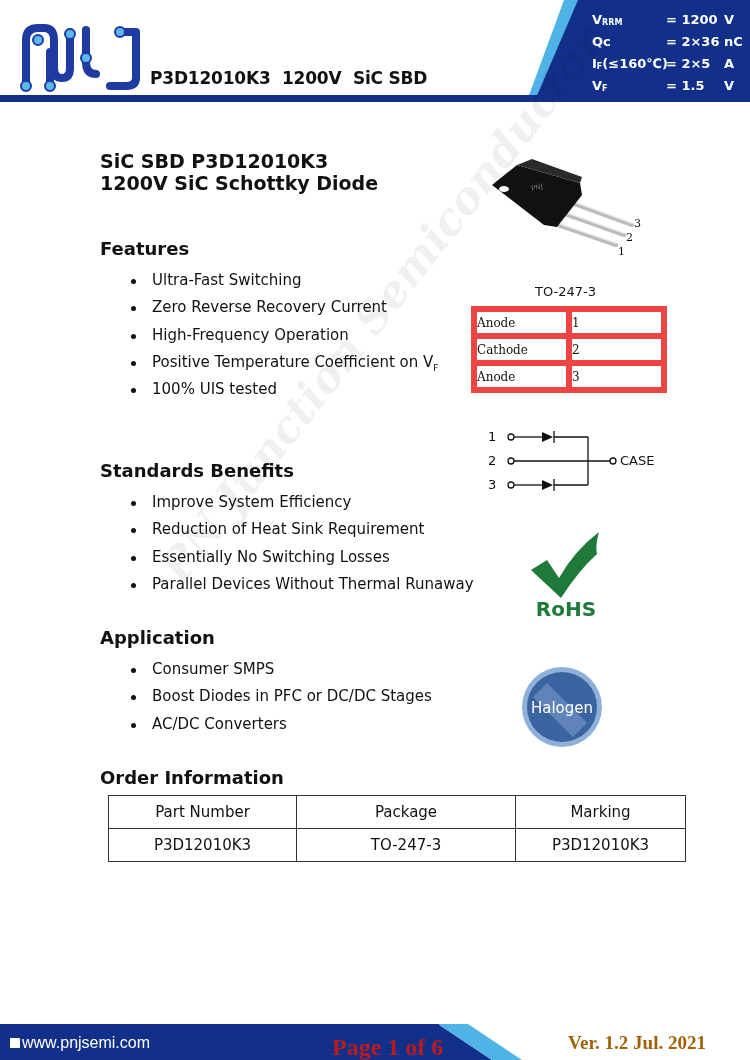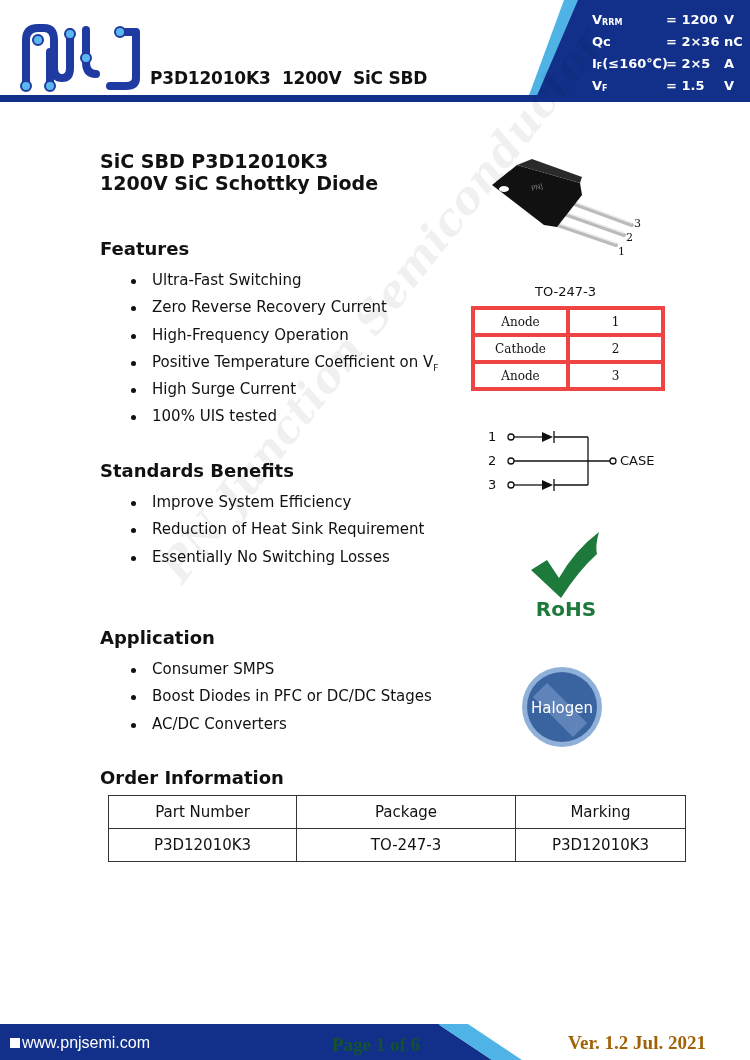--- a/index.html
+++ b/index.html
@@ -29,38 +29,38 @@
   .section-h { position: absolute; left: 100px; font-weight: bold; font-size: 18px; }
   ul.bullets { position: absolute; left: 152px; list-style: none; }
   ul.bullets li { position: relative; height: 27.3px; line-height: 27px; font-size: 15px; white-space: nowrap; color: #111; }
   ul.bullets li::before { content: ""; position: absolute; left: -21px; top: 12px; width: 5px; height: 5px; border-radius: 50%; background: #111; }
   ul.bullets li sub { font-size: 9px; }
 
   
   .pkg { position: absolute; left: 482px; top: 155px; width: 175px; height: 105px; }
   .pkg-label { position: absolute; left: 535px; top: 284px; font-size: 13px; }
   table.pin { position: absolute; left: 471px; top: 306px; border-collapse: collapse; font-family: "DejaVu Serif", serif; font-size: 12px; }
-  table.pin td { border: 4px solid #ef4444; height: 27px; text-align: center; }
+  table.pin td { border: 6px solid #ef4444; height: 27px; }
   table.pin td.c1 { width: 95px; }
   table.pin td.c2 { width: 95px; }
 
   .circuit { position: absolute; left: 480px; top: 425px; width: 190px; height: 70px; }
   .rohs { position: absolute; left: 525px; top: 530px; width: 82px; height: 90px; }
   .halogen { position: absolute; left: 520px; top: 665px; width: 84px; height: 84px; }
 
   
   table.order { position: absolute; left: 108px; top: 795px; border-collapse: collapse; font-size: 15px; border-radius: 30px; }
   table.order td { border: 1px solid #333; height: 33px; text-align: center; }
 
   
   .footer { position: absolute; left: 0; top: 1024px; width: 750px; height: 36px; }
   .footer svg { position: absolute; left: 0; top: 0; }
   .footer-url { position: absolute; left: 10px; top: 10px; color: #fff; font-family: "Liberation Sans", sans-serif; font-size: 16px; display: flex; align-items: center; }
   .footer-url .sq { display: inline-block; width: 10px; height: 10px; background: #fff; margin-right: 2px; }
-  .footer-page { position: absolute; left: 332px; top: 10px; color: #14532d; font-family: "Liberation Serif", serif; font-weight: bold; font-size: 19px; }
+  .footer-page { position: absolute; left: 332px; top: 10px; color: #b91c1c; font-family: "Liberation Serif", serif; font-weight: bold; font-size: 24px; }
   .footer-ver { position: absolute; left: 568px; top: 8px; color: #a16207; font-family: "Liberation Serif", serif; font-weight: bold; font-size: 19px; }
 </style>
 </head>
 <body>
 
 <div class="header">
   <svg class="logo" viewBox="0 0 132 72" width="132" height="72">
     <g fill="none" stroke="#1f3aa0" stroke-width="8" stroke-linecap="round" stroke-linejoin="round">
       <path d="M12 62 V18 Q12 6 24 6 H30 Q40 6 40 18 V46 Q40 56 48 56 Q56 56 56 46 V10"></path>
       <path d="M36 62 V30"></path>
@@ -113,29 +113,29 @@
 
 <div class="title1">SiC SBD P3D12010K3</div>
 <div class="title2">1200V SiC Schottky Diode</div>
 
 <div class="section-h" style="top:238px;">Features</div>
 <ul class="bullets" style="top:267px;">
   <li>Ultra-Fast Switching</li>
   <li>Zero Reverse Recovery Current</li>
   <li>High-Frequency Operation</li>
   <li><span>Positive Temperature Coefficient on V</span><sub>F</sub></li>
-  <li>High Surge Current</li>
   <li>100% UIS tested</li>
 </ul>
 
 <div class="section-h" style="top:460px;">Standards Benefits</div>
 <ul class="bullets" style="top:489px;">
   <li>Improve System Efficiency</li>
   <li>Reduction of Heat Sink Requirement</li>
   <li>Essentially No Switching Losses</li>
+  <li>Parallel Devices Without Thermal Runaway</li>
 </ul>
 
 <div class="section-h" style="top:627px;">Application</div>
 <ul class="bullets" style="top:656px;">
   <li>Consumer SMPS</li>
   <li>Boost Diodes in PFC or DC/DC Stages</li>
   <li>AC/DC Converters</li>
 </ul>
 
 <svg class="pkg" viewBox="0 0 175 105" width="175" height="105">

